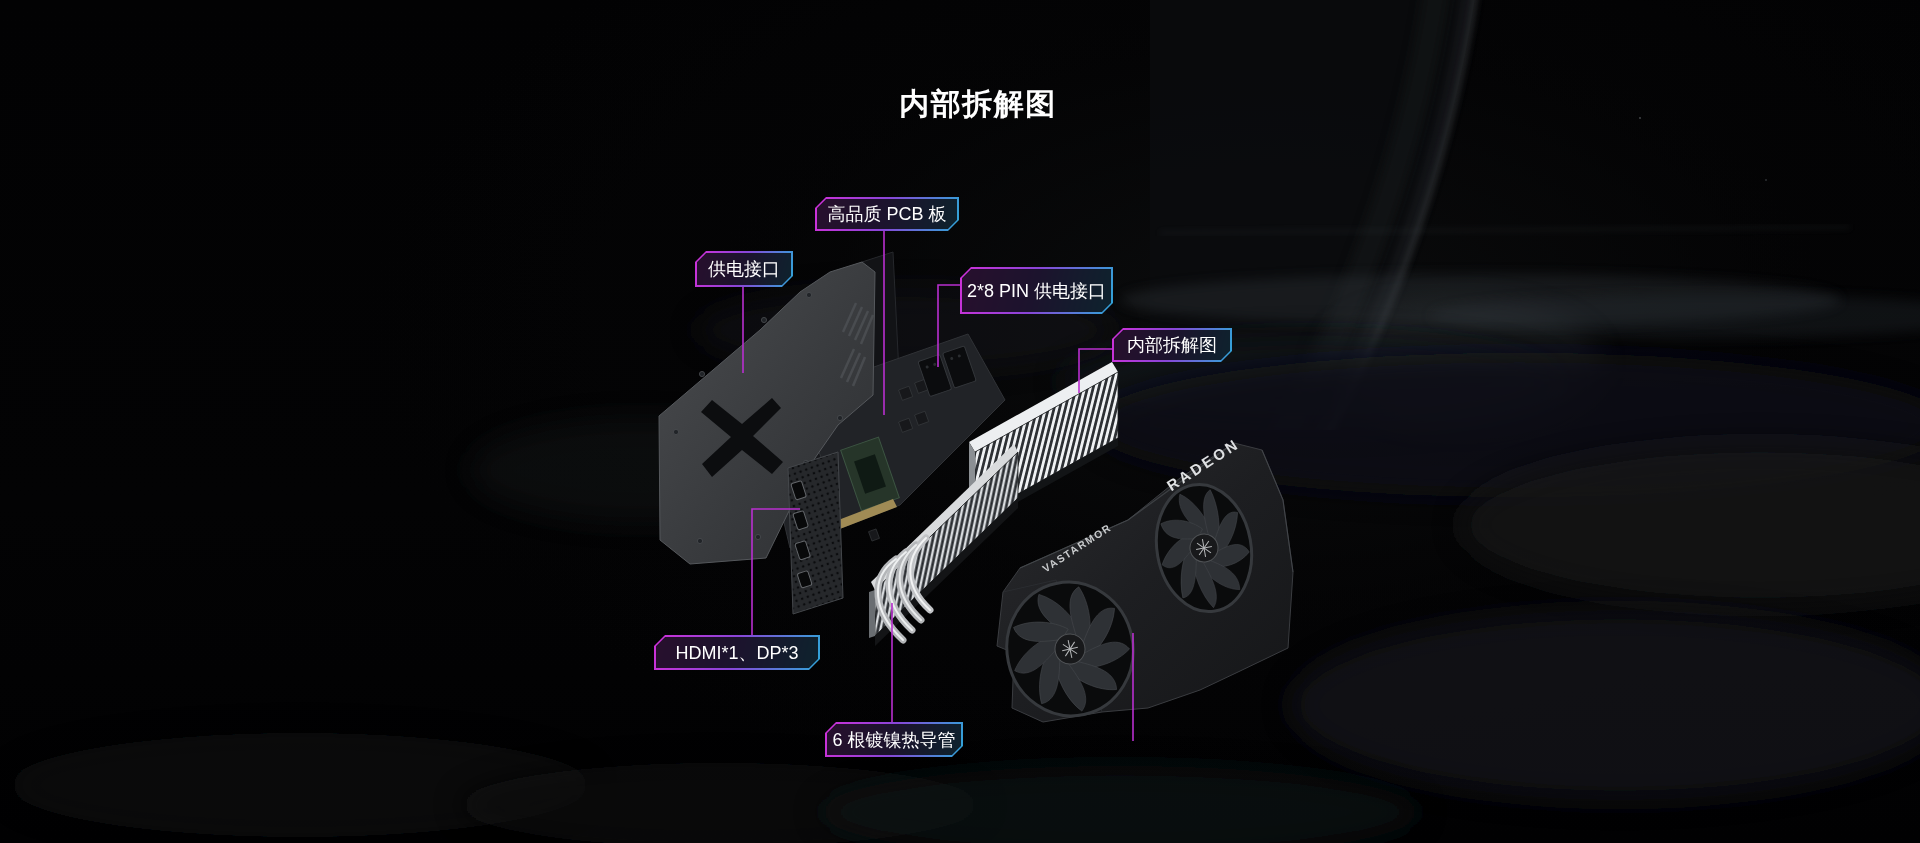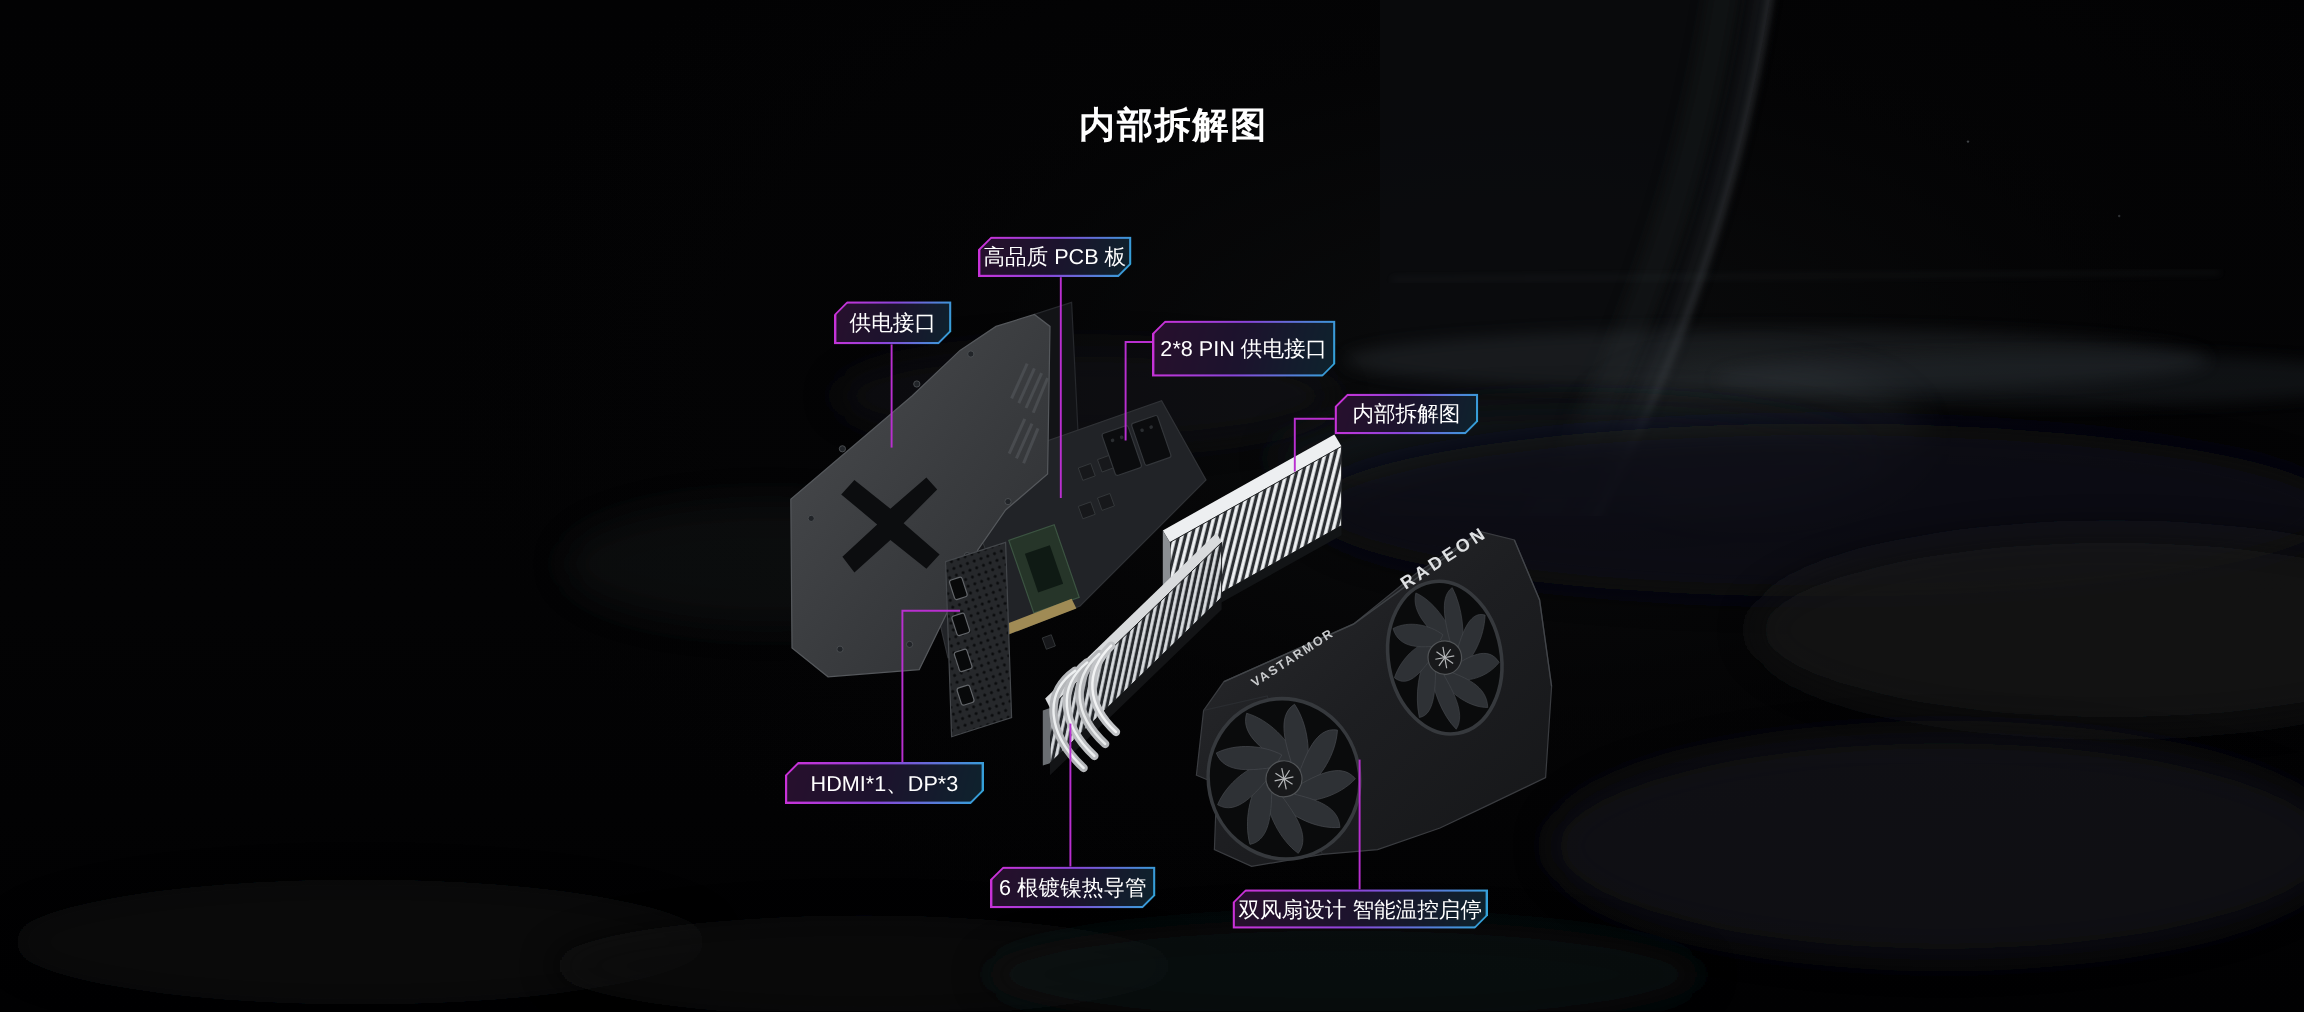--- a/index.html
+++ b/index.html
@@ -256,21 +256,21 @@
       <path d="M 960,285 H 938 V 367"></path>
       <path d="M 1112,349 H 1079 V 393"></path>
       <path d="M 752,635 V 509 H 800"></path>
       <path d="M 892,722 V 603"></path>
       <path d="M 1133,741 V 633"></path>
     </g>
   </svg>
 
   <div class="page-title">内部拆解图</div>
 
-  <div class="callout" style="left:815px;top:197px;width:128px;height:34px">
+  <div class="callout" style="left:815px;top:197px;width:144px;height:34px">
     <div class="callout-inner">
       <span class="callout-text">高品质 PCB 板</span>
     </div>
   </div>
 
   <div class="callout" style="left:695px;top:251px;width:98px;height:36px">
     <div class="callout-inner">
       <span class="callout-text">供电接口</span>
     </div>
   </div>
@@ -292,19 +292,14 @@
       <span class="callout-text">HDMI*1、DP*3</span>
     </div>
   </div>
 
   <div class="callout" style="left:825px;top:722px;width:138px;height:35px">
     <div class="callout-inner">
       <span class="callout-text">6 根镀镍热导管</span>
     </div>
   </div>
 
-  <div class="callout" style="left:1027px;top:741px;width:213px;height:33px">
-    <div class="callout-inner">
-      <span class="callout-text">双风扇设计 智能温控启停</span>
-    </div>
-  </div>
 
 </div>
 
 </body></html>

